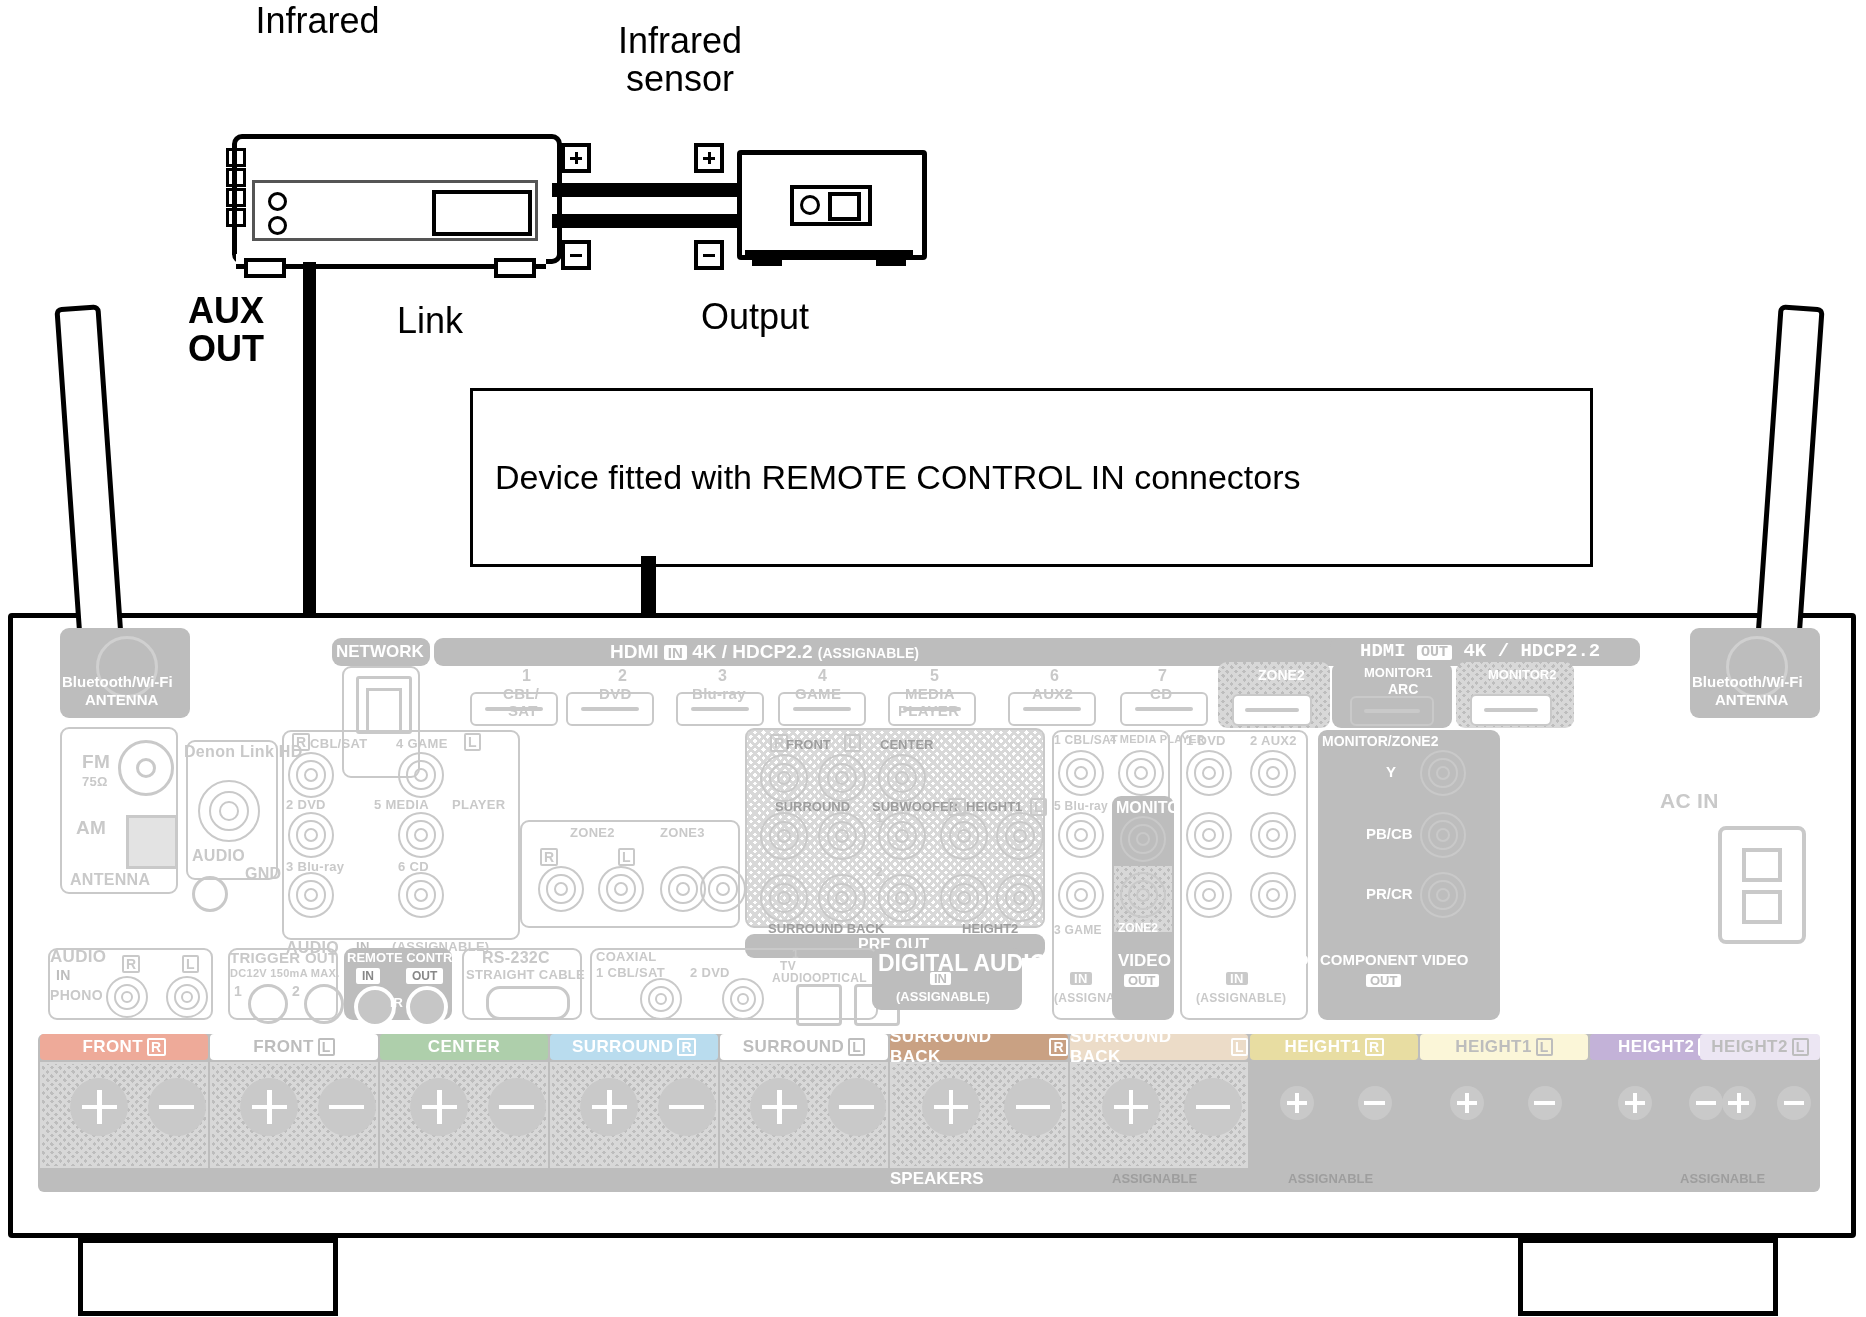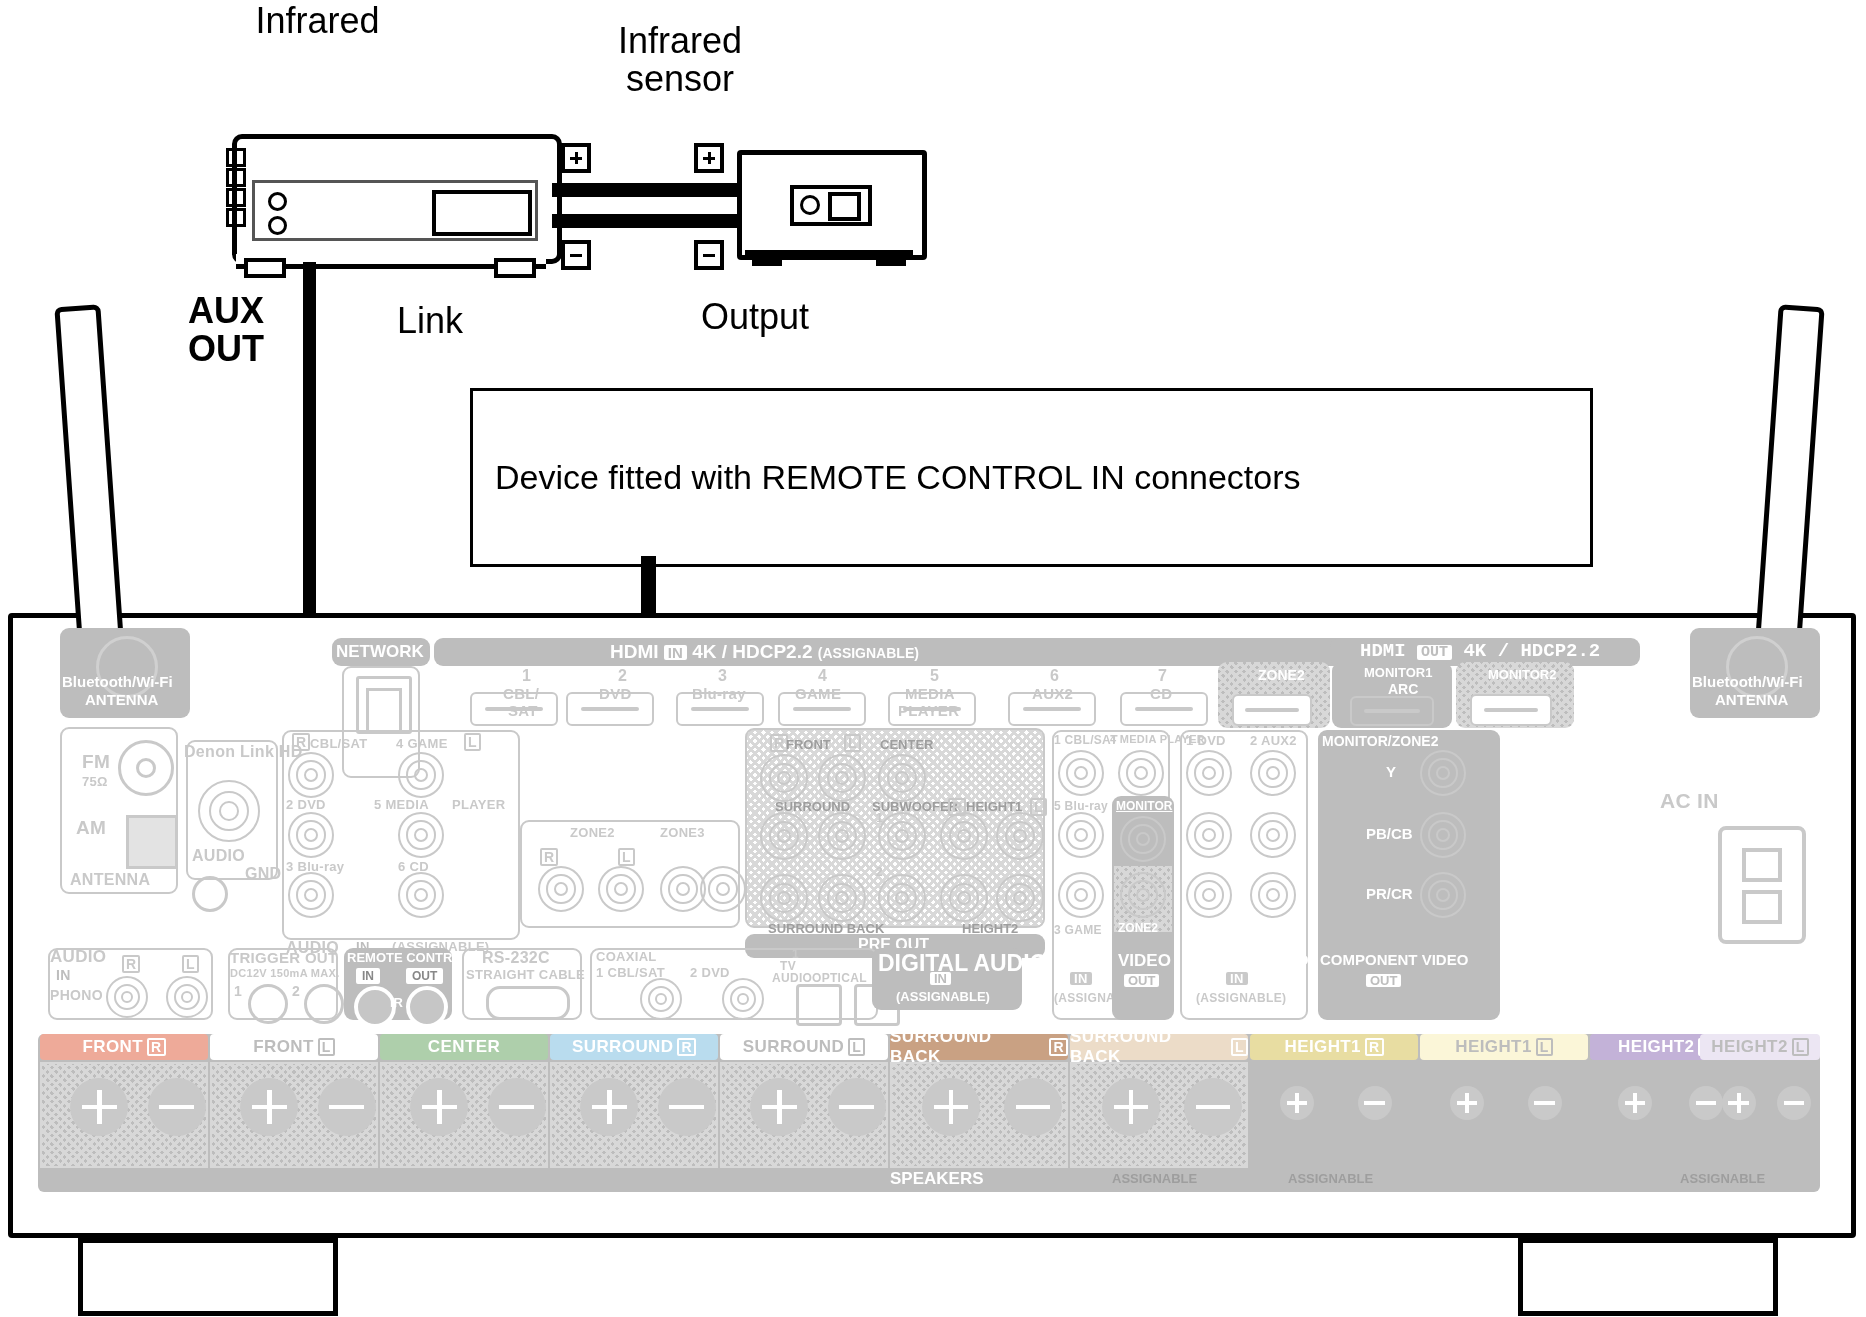--- a/index.html
+++ b/index.html
@@ -400,21 +400,21 @@
 <div class="t" style="left:1054px;top:924px;font-size:12px;">3 GAME</div>
 <div class="rca" style="left:1058px;top:872px;width:46px;height:46px;"></div>
 <div class="t" style="left:1110px;top:734px;font-size:11px;">4 MEDIA PLAYER</div>
 <div class="rca" style="left:1118px;top:750px;width:46px;height:46px;"></div>
 <div class="tw" style="left:1060px;top:952px;font-size:17px;">VIDEO</div>
 <div class="t" style="left:1070px;top:972px;font-size:13px;">
   <span class="invd">IN</span></div>
 <div class="t" style="left:1054px;top:992px;font-size:12px;">(ASSIGNABLE)</div>
 
 <div class="grpf" style="left:1112px;top:796px;width:62px;height:224px;"></div>
-<div class="tw" style="left:1116px;top:800px;font-size:12px;text-decoration:underline;">MONITOR</div>
+<div class="tw" style="left:1116px;top:800px;font-size:16px;">MONITOR</div>
 <div class="rca" style="left:1120px;top:816px;width:46px;height:46px;background:#bdbdbd;"></div>
 <div class="abs hatch" style="left:1114px;top:866px;width:58px;height:66px;"></div>
 <div class="rca" style="left:1120px;top:872px;width:46px;height:46px;"></div>
 <div class="tw" style="left:1118px;top:922px;font-size:12px;">ZONE2</div>
 <div class="tw" style="left:1118px;top:952px;font-size:17px;">VIDEO</div>
 <div class="tw" style="left:1124px;top:974px;font-size:13px;">
   <span class="inv">OUT</span></div>
 
 <div class="grp" style="left:1180px;top:730px;width:128px;height:290px;"></div>
 <div class="t" style="left:1186px;top:734px;font-size:13px;">1 DVD</div>

